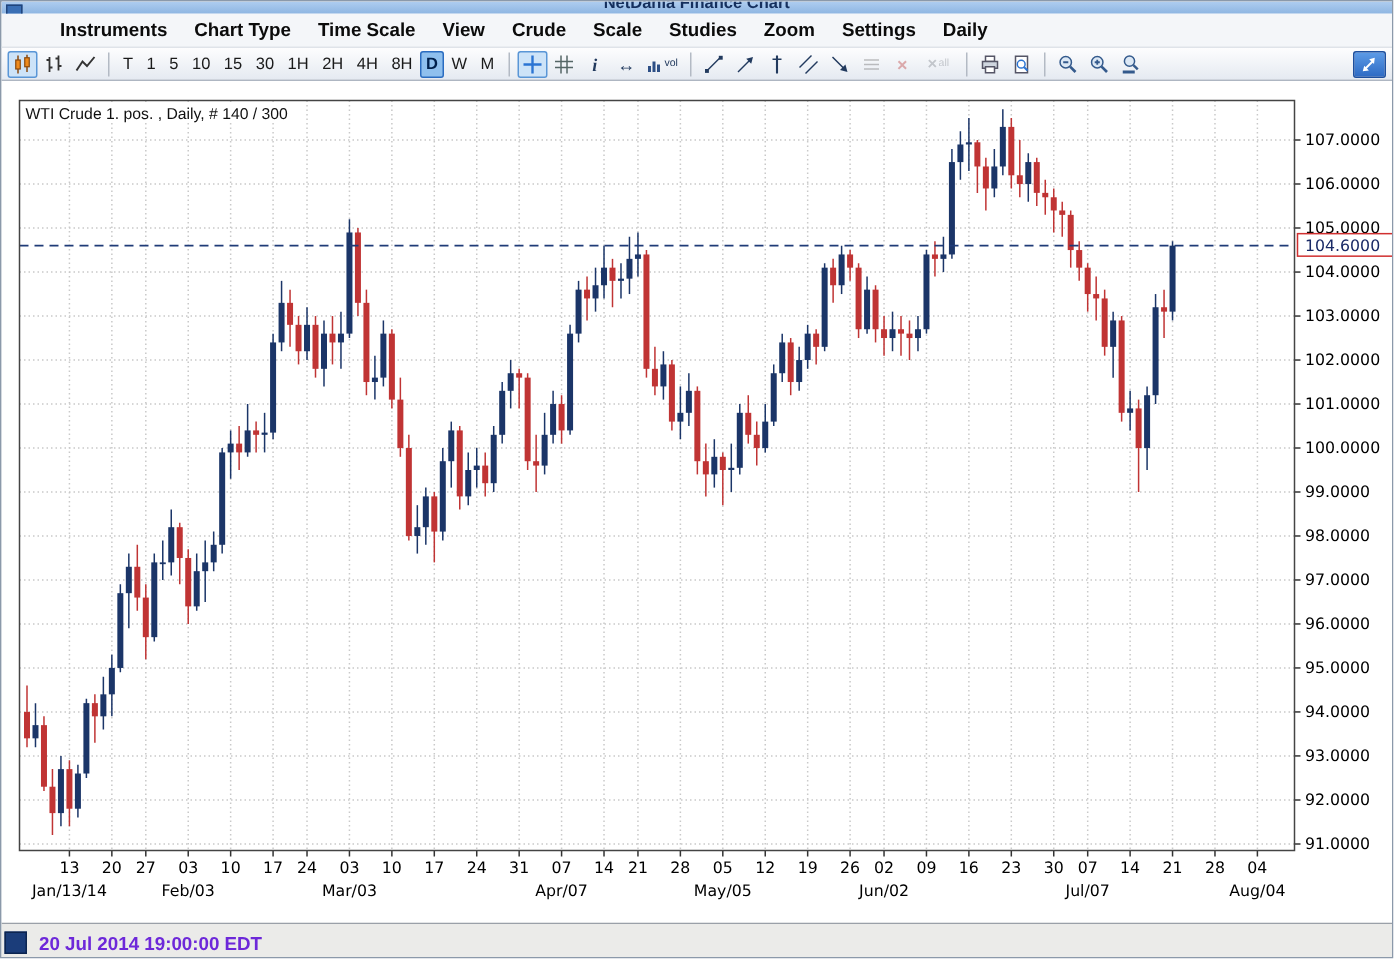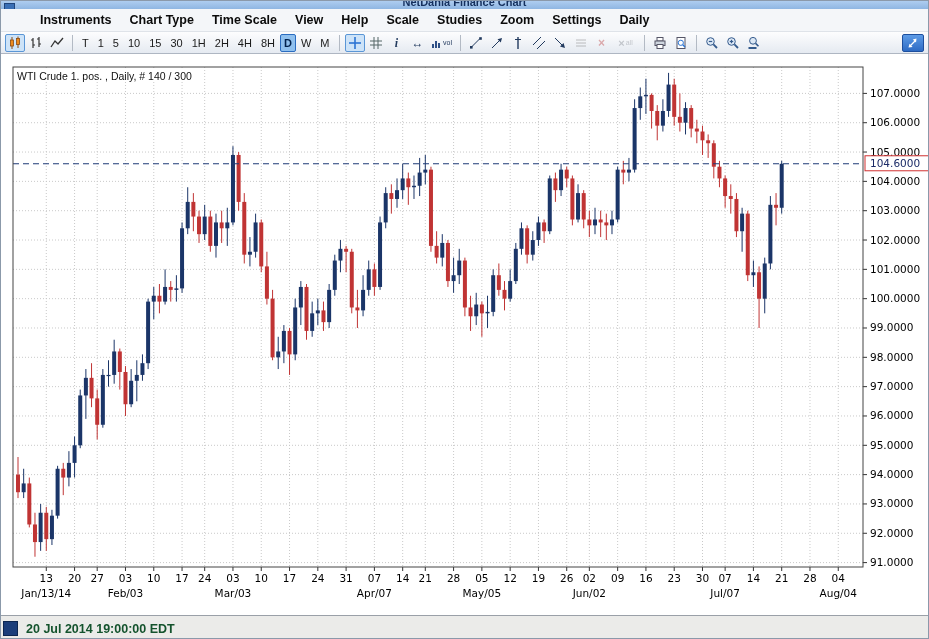--- a/index.html
+++ b/index.html
@@ -31,38 +31,38 @@
   #chart-svg{position:absolute;left:0;top:0;}
   #chart-svg text{font-family:"DejaVu Sans",sans-serif;}
   .chart-label{position:absolute;left:14px;top:16px;font-size:10.5px;color:#101010;background:#fff;padding:0 2px;z-index:2;}
   
   .statusbar{height:26px;display:flex;align-items:center;background:#ebebe9;border-top:1px solid #9aa0a8;box-sizing:border-box;padding-left:2px;}
   .status-square{width:13px;height:13px;background:#1b3d7a;border:1px solid #0c2550;flex:none;}
   .searchbox{display:flex;align-items:center;background:#fff;border:1px solid #7f9db9;height:18px;width:168px;margin-left:3px;padding:0 3px;box-sizing:border-box;}
   .searchbox .mag{width:11px;height:11px;flex:none;}
   .searchinput{border:none;outline:none;flex:1;min-width:0;font-size:11px;color:#444;background:transparent;font-family:"Liberation Sans",sans-serif;}
   .searchinput::placeholder{color:#8d8d8d;}
-  .timestamp{font-size:12.5px;font-weight:bold;color:#14532d;margin-left:8px;}
+  .timestamp{font-size:12.5px;font-weight:bold;color:#6d28d9;margin-left:8px;}
 </style>
 </head>
 <body>
 
 <div class="app">
 
   <div class="titlebar">
     <span class="sysicon"></span>
     <span class="title-text">NetDania Finance Chart</span>
   </div>
 
   <div class="menubar" id="menubar">
       <span class="menu-item">Instruments</span>
       <span class="menu-item">Chart Type</span>
       <span class="menu-item">Time Scale</span>
       <span class="menu-item">View</span>
-      <span class="menu-item">Help</span>
+      <span class="menu-item">Crude</span>
       <span class="menu-item">Scale</span>
       <span class="menu-item">Studies</span>
       <span class="menu-item">Zoom</span>
       <span class="menu-item">Settings</span>
       <span class="menu-item">Daily</span>
     </div>
 
   <div class="toolbar">
     <span class="tbtn selected">
       <svg class="ic" width="14" height="14" viewBox="0 0 14 14">

